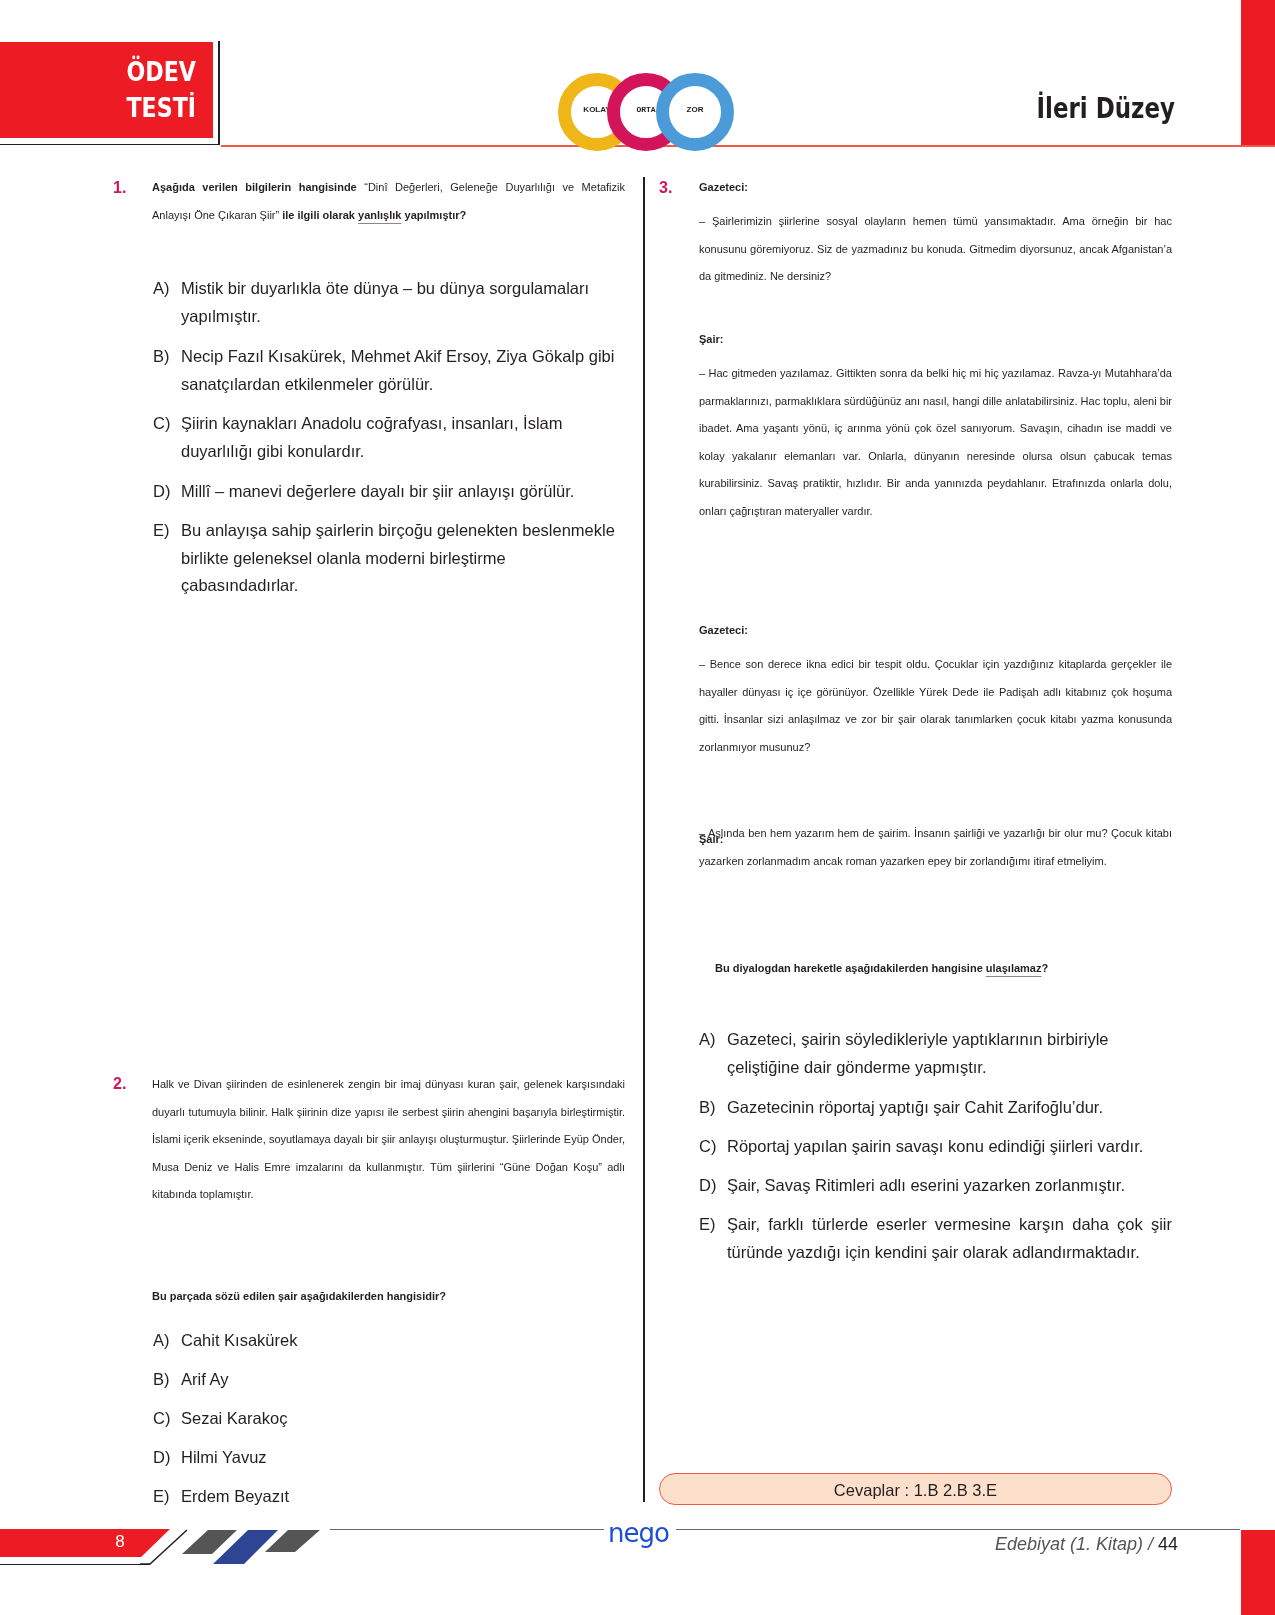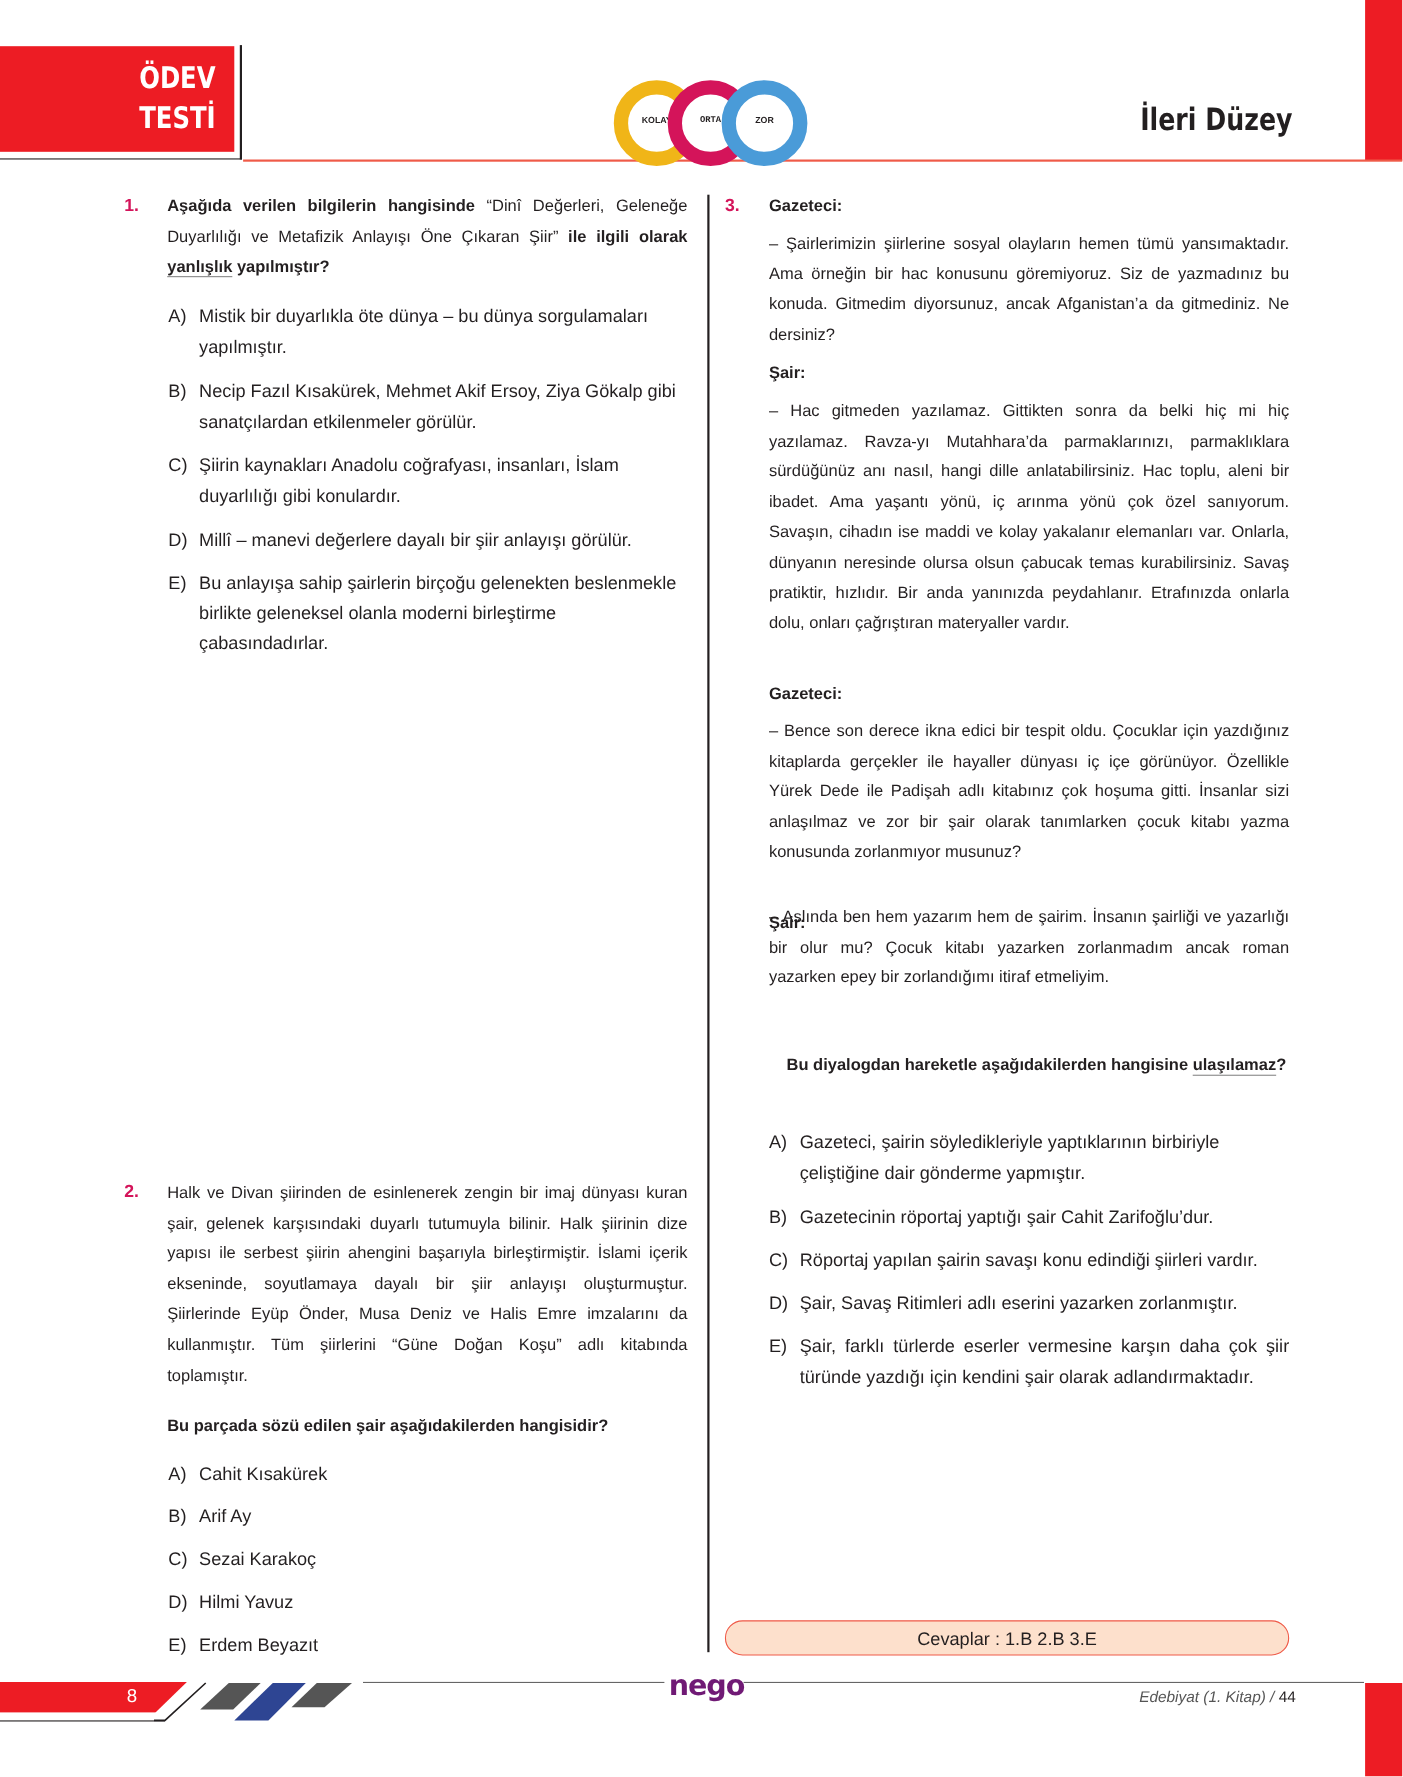--- a/index.html
+++ b/index.html
@@ -20,38 +20,38 @@
   
   .ring { position:absolute; width:52px; height:52px; border-radius:50%; border:13px solid; background:#fff; }
   .ring span { position:absolute; left:0; right:0; top:19px; text-align:center; font-size:8px; font-weight:bold; color:#231f20; }
   #ring-kolay { left:558px; top:73px; border-color:#f0b518; }
   #ring-orta  { left:607px; top:73px; border-color:#d4145a;font-family:Liberation Mono, monospace; }
   #ring-zor   { left:656px; top:73px; border-color:#4a9bd8; }
 
   
   #col-divider { left:643px; top:177px; width:2px; height:1325px; background:#231f20; }
   .qnum { position:absolute; color:#d4145a; font-weight:bold; font-size:16px; }
-  .txt { font-size:15px; line-height:27.6px; text-align:justify; }
+  .txt { font-size:11px; line-height:27.6px; text-align:justify; }
   .b { font-weight:bold; }
   .u { text-decoration:underline; text-decoration-color:#888; text-underline-offset:4px; }
   .opt { position:absolute; font-size:16.5px; line-height:27.6px; }
   .opt .l { position:absolute; left:0; top:0; }
   .opt .t { display:block; margin-left:28px; }
 
   
   #answers { left:659px; top:1473px; width:513px; height:32px; border:1.5px solid #ef5a48; border-radius:16px;
              background:#fde0cc; text-align:center; font-size:16.5px; line-height:32px; box-sizing:border-box; }
 
   
   #footer-red { left:0; top:1529px; width:170px; height:28px; background:#ed1c24; clip-path:polygon(0 0,100% 0,83% 100%,0 100%); }
   #page-num { left:100px; top:1532px; width:40px; color:#fff; font-size:17px; text-align:center; }
   #footer-line-left { left:0; top:1564px; width:150px; height:1px; background:#231f20; }
   #footer-right-line { left:330px; top:1529px; width:910px; height:1px; background:#666; }
   #footer-logo { left:600px; top:1520px; width:80px; height:30px; }
-  #footer-book { left:960px; top:1534px; width:218px; text-align:right; font-size:14px; color:#555; font-style:italic; }
+  #footer-book { left:960px; top:1534px; width:218px; text-align:right; font-size:18px; color:#555; font-style:italic; }
   #footer-book b { font-style:normal; color:#231f20; font-weight:normal; }
   #right-bar-bottom { left:1241px; top:1530px; width:34px; height:85px; background:#ed1c24; }
 </style>
 </head>
 <body>
 
 <div class="abs" id="title-box-border"></div>
 <div class="abs" id="title-box"></div>
 <div class="abs" id="title-text">
   <div>ÖDEV</div>
@@ -169,16 +169,16 @@
 <div class="abs" id="footer-line-left"></div>
 <svg class="abs" style="left:140px;top:1528px;" width="200" height="38">
   <polyline points="47,2 10,36 0,36" fill="none" stroke="#231f20" stroke-width="1.5"></polyline>
   <polygon points="68,2 97,2 72,26 42,26" fill="#555"></polygon>
   <polygon points="108,2 138,2 104,36 73,36" fill="#2e4593"></polygon>
   <polygon points="148,2 180,2 155,24 125,24" fill="#555"></polygon>
 </svg>
 <div class="abs" id="footer-right-line"></div>
 <div class="abs" id="footer-logo">
   <div style="position:absolute;left:4px;top:0;width:72px;height:30px;background:#fff;"></div>
-  <span style="position:absolute;left:8px;top:-2px;color:#701a75;font-weight:bold;font-size:26px;font-family:'DejaVu Sans',sans-serif;letter-spacing:-1px;">nego</span>
+  <span style="position:absolute;left:8px;top:-2px;color:#1d4ed8;font-weight:normal;font-size:26px;font-family:'DejaVu Sans',sans-serif;letter-spacing:-1px;">nego</span>
 </div>
 <div class="abs" id="footer-book"><span>Edebiyat (1. Kitap) / </span><b>44</b></div>
 <div class="abs" id="right-bar-bottom"></div>
 
 </body></html>

